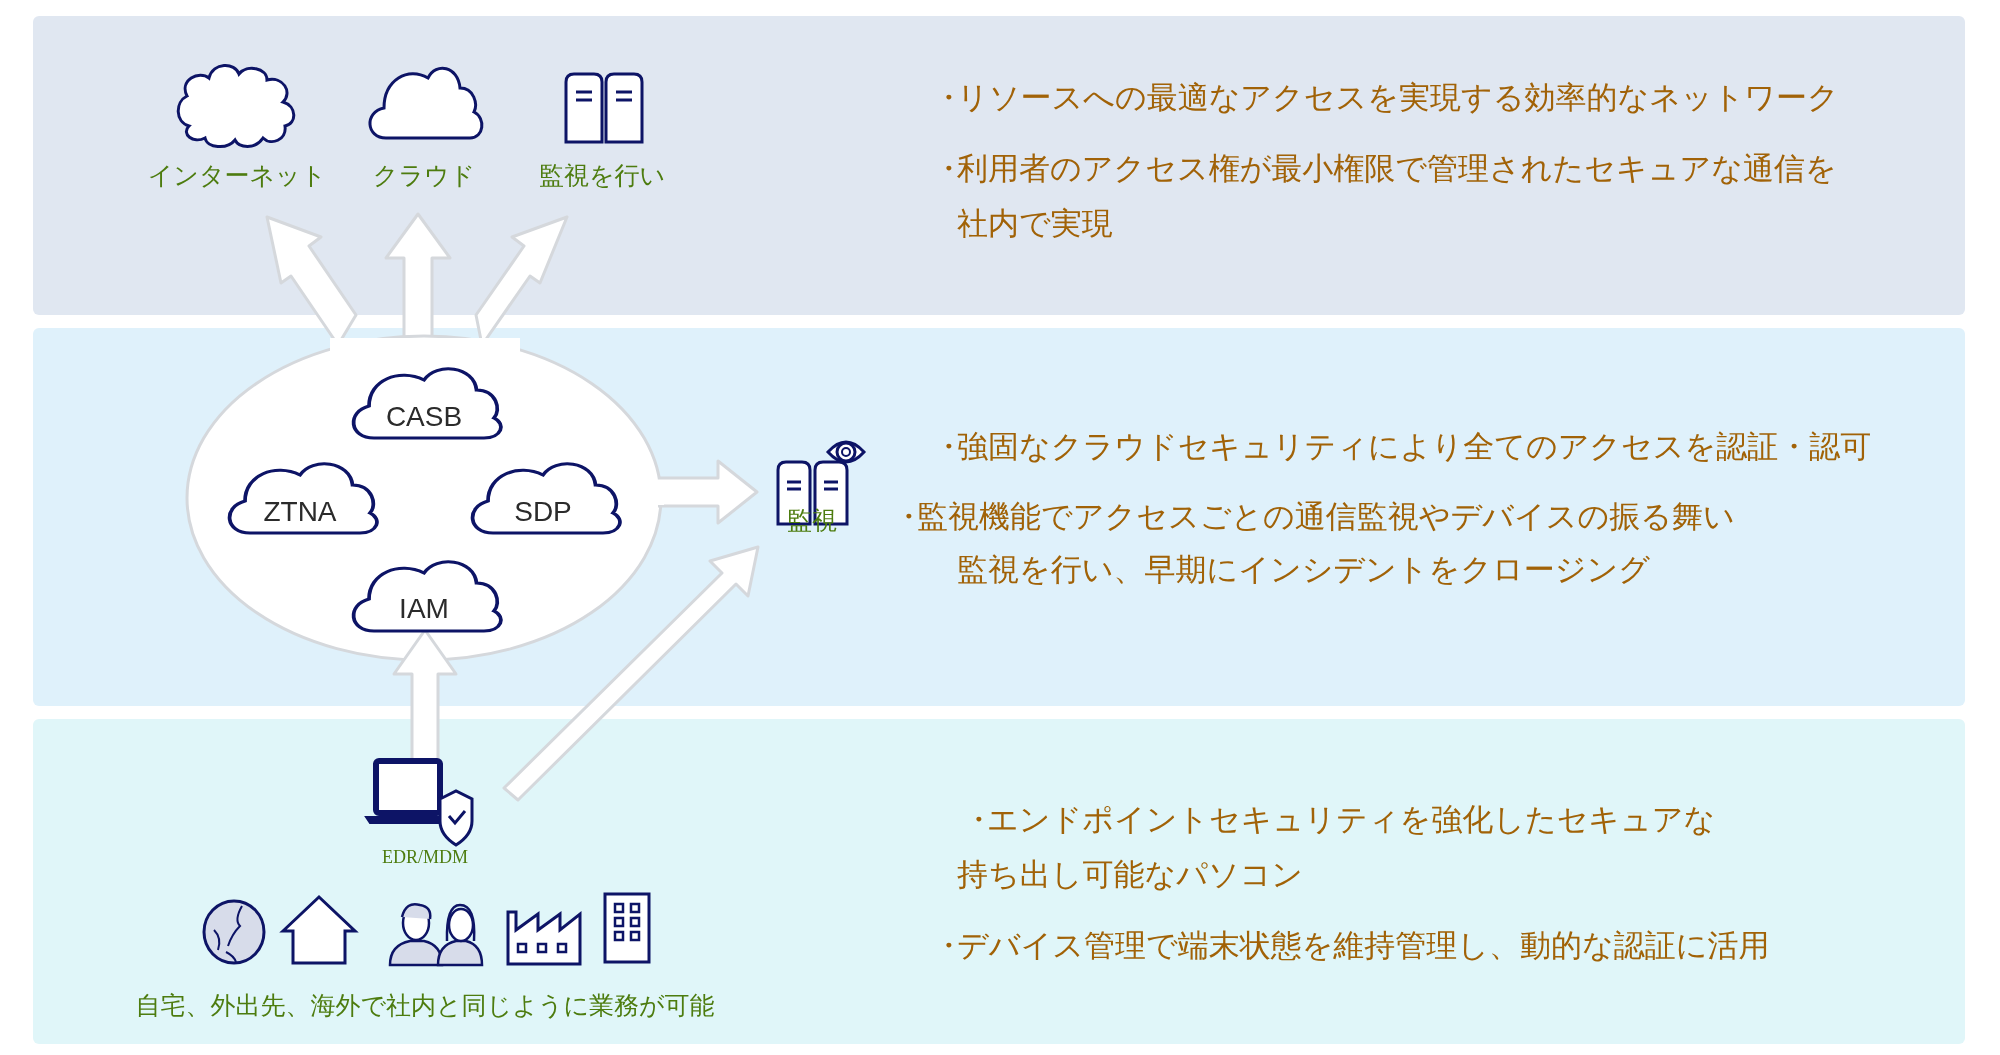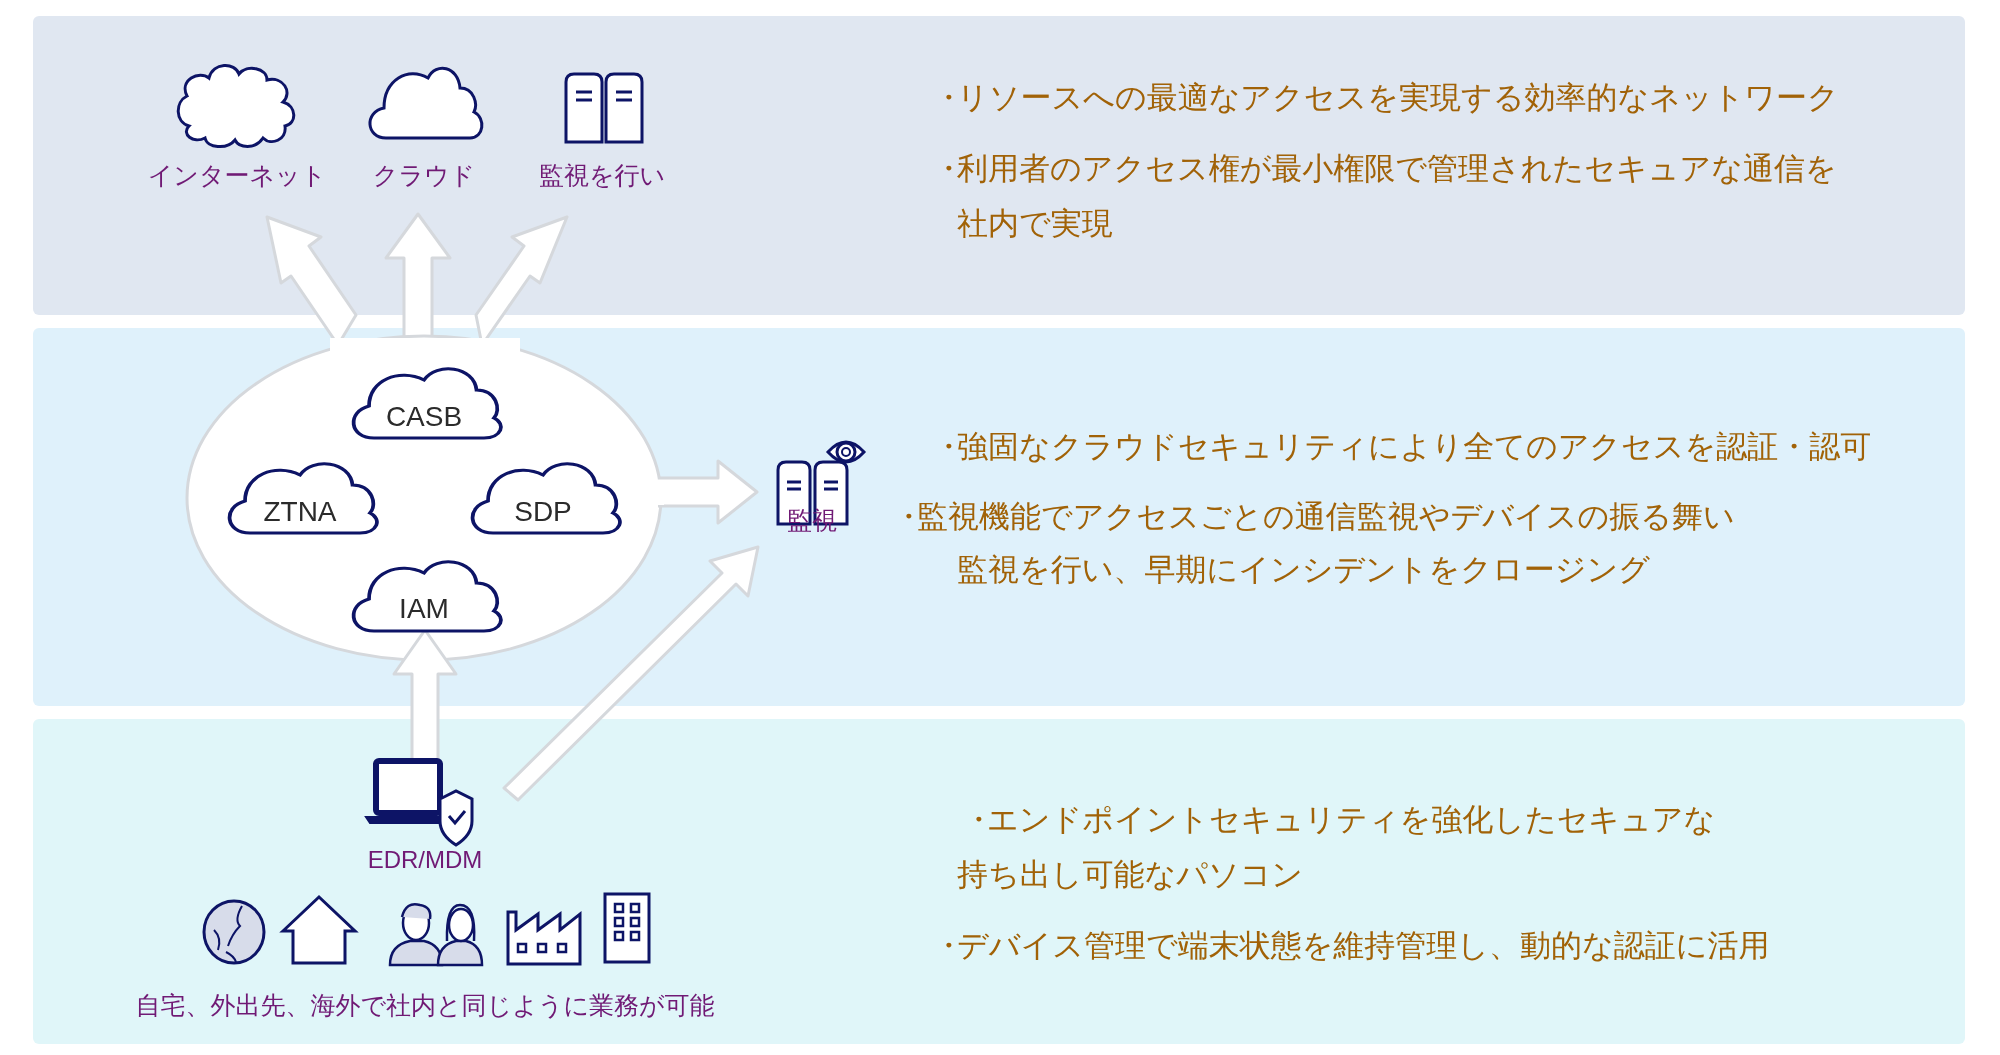--- a/index.html
+++ b/index.html
@@ -5,21 +5,21 @@
   html, body { margin: 0; padding: 0; background: #ffffff; }
   body { width: 2000px; height: 1055px; position: relative; overflow: hidden;
          font-family: "DejaVu Sans", "Liberation Sans", sans-serif; color: #2b2b2b; }
   .panel { position: absolute; left: 33px; width: 1932px; border-radius: 6px; }
   #p1 { top: 16px; height: 299px; background: #e0e7f1; }
   #p2 { top: 328px; height: 378px; background: #dff1fb; }
   #p3 { top: 719px; height: 325px; background: #e0f6f9; }
   svg#diagram { position: absolute; left: 0; top: 0; width: 2000px; height: 1055px; }
   .bullet-line { position: absolute; font-size: 31px; line-height: 1; white-space: nowrap; color: #a16207; }
   .bullet-line .dot { display: inline-block; width: 24px; }
-  .label { position: absolute; font-size: 25px; line-height: 1; white-space: nowrap; color: #701a75; transform: translateX(-50%); }
+  .label { position: absolute; font-size: 25px; line-height: 1; white-space: nowrap; color: #4d7c0f; transform: translateX(-50%); }
   .cloud-label { font-family: "Liberation Sans", sans-serif; font-size: 28px; fill: #2b2b2b; }
 </style>
 </head>
 <body>
 
 <div class="panel" id="p1" style="background: rgb(224, 231, 241);"></div>
 <div class="panel" id="p2" style="background: rgb(223, 241, 251);"></div>
 <div class="panel" id="p3" style="background: rgb(224, 246, 249);"></div>
 
 <svg id="diagram" viewBox="0 0 2000 1055">
@@ -128,21 +128,21 @@
     <rect x="4" y="4" width="8" height="8" stroke-width="2.5"></rect>
   </g>
 </svg>
 
 <div class="label" style="left:237px; top:163px;">インターネット</div>
 <div class="label" style="left:424px; top:163px;">クラウド</div>
 <div class="label" style="left:602px; top:163px;">監視を行い</div>
 
 <div class="label" style="left:812px; top:508px;">監視</div>
 
-<div class="label" style="left:425px; top:848px; font-family:Liberation Sans, sans-serif; font-size:24px;">EDR/MDM</div>
+<div class="label" style="left:425px; top:848px; font-family:Liberation Serif, serif; font-size:18px;">EDR/MDM</div>
 <div class="label" style="left:425px; top:993px;">自宅、外出先、海外で社内と同じように業務が可能</div>
 
 <div class="bullet-line" style="left:933px; top:82px;">
   <span class="dot">・</span><span>リソースへの最適なアクセスを実現する効率的なネットワーク</span>
 </div>
 <div class="bullet-line" style="left:933px; top:153px;">
   <span class="dot">・</span><span>利用者のアクセス権が最小権限で管理されたセキュアな通信を</span>
 </div>
 <div class="bullet-line" style="left:957px; top:208px;">社内で実現</div>
 

